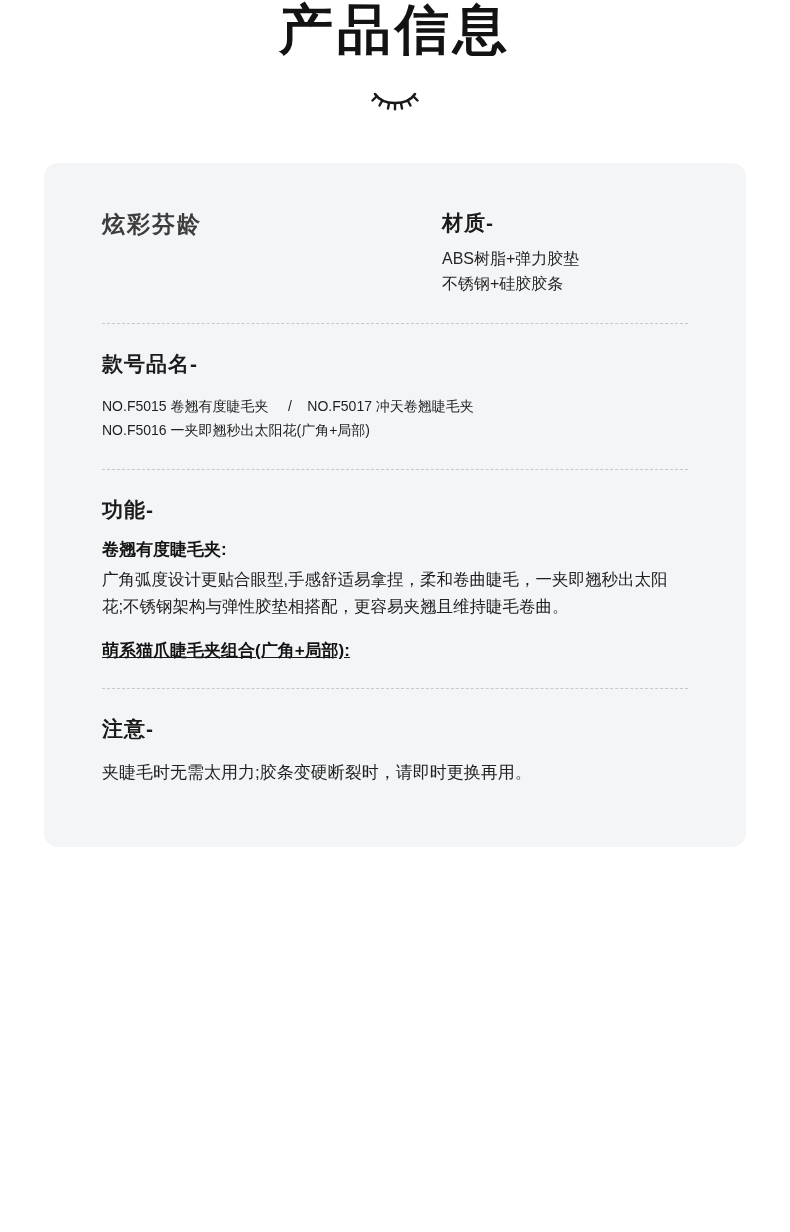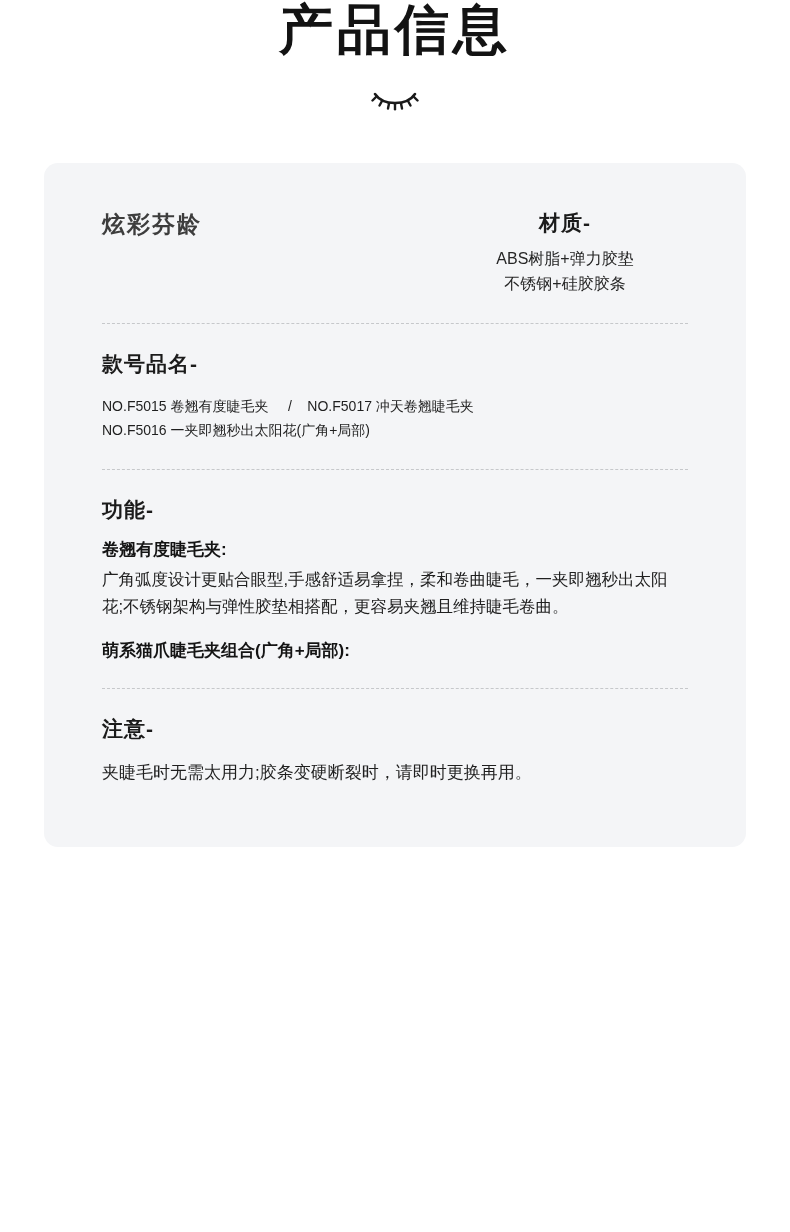--- a/index.html
+++ b/index.html
@@ -63,21 +63,20 @@
   .row-two {
     display: flex;
     align-items: flex-start;
   }
   .col-left {
     width: 340px;
     flex: 0 0 340px;
   }
   .col-right {
     flex: 1 1 auto;
-    text-align: center;
   }
 
   .label {
     font-size: 21px;
     font-weight: bold;
     color: #1b1b1b;
     letter-spacing: 1px;
     margin-bottom: 16px;
   }
   .label-sm {
@@ -106,20 +105,21 @@
     color: #1f1f1f;
     line-height: 1.75;
     white-space: pre;
   }
 
   .func-block {
     margin-bottom: 20px;
   }
   .func-block:last-child {
     margin-bottom: 0;
+    text-decoration: underline;
   }
   .func-title {
     font-size: 17px;
     font-weight: bold;
     color: #141414;
     margin-bottom: 5px;
   }
   .func-body {
     font-size: 16.5px;
     color: #202020;

